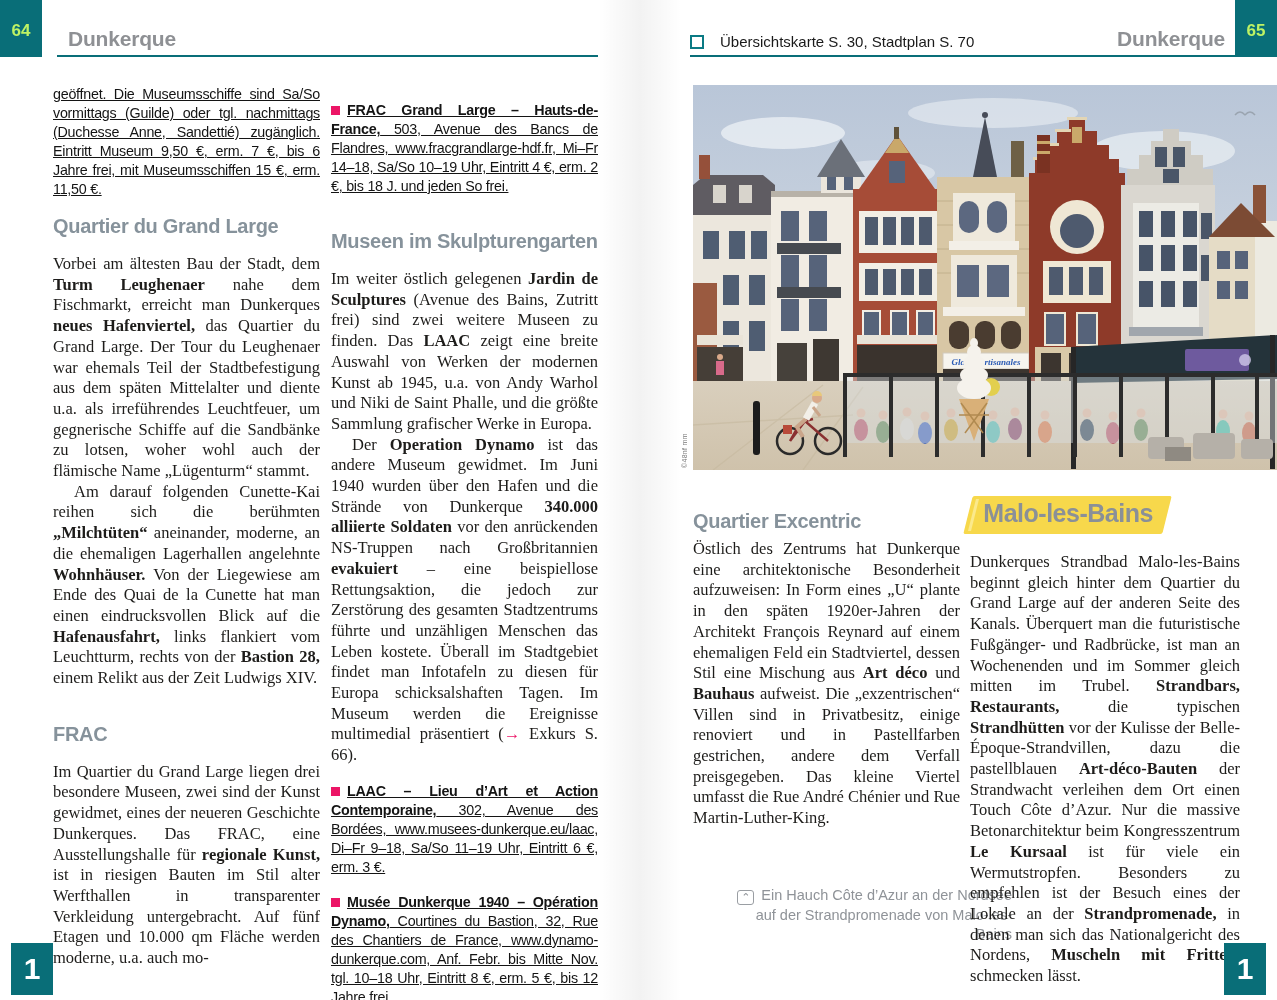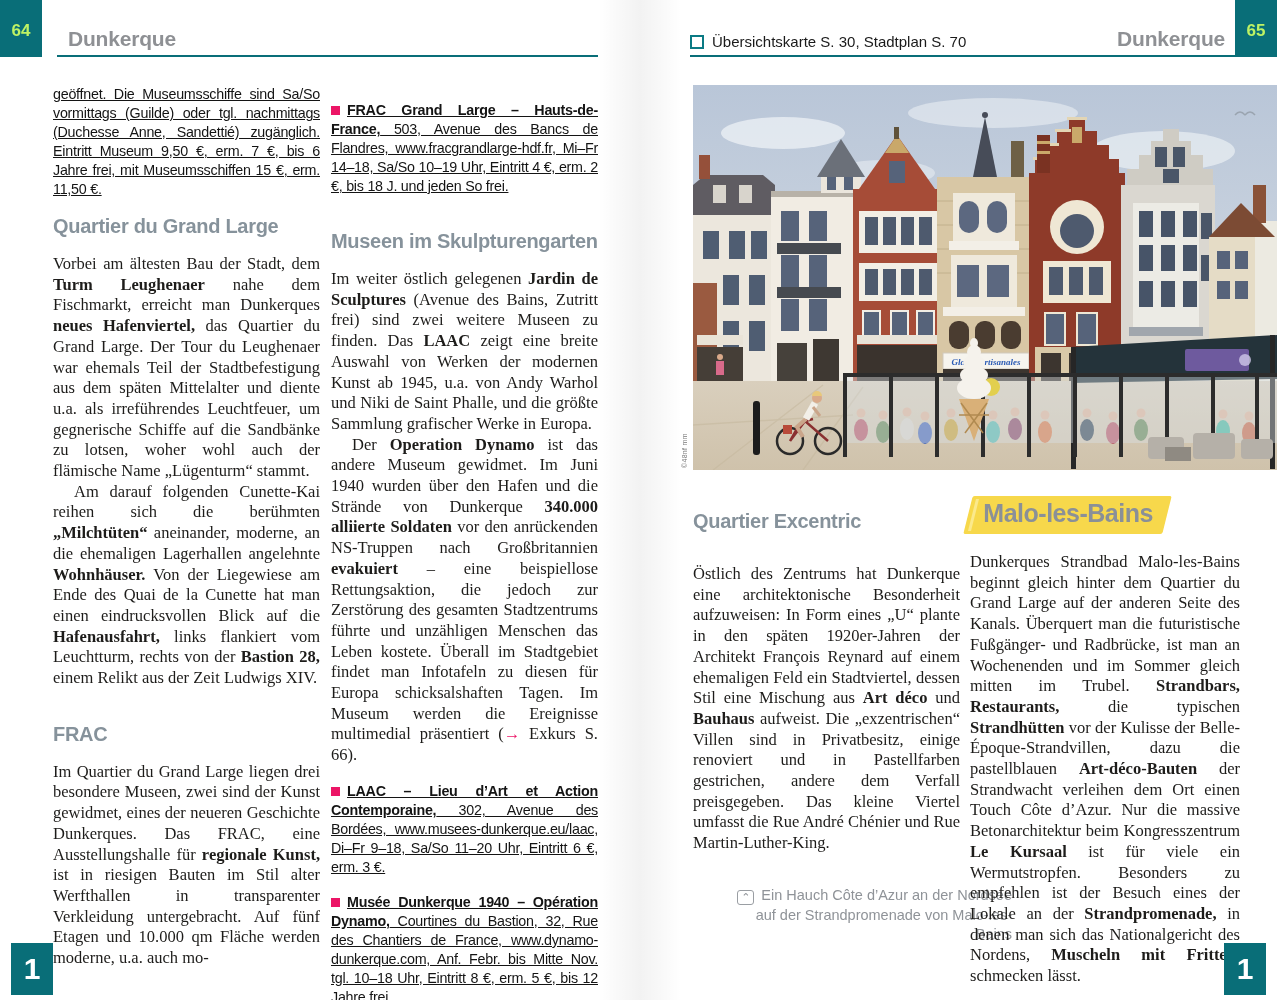--- a/index.html
+++ b/index.html
@@ -23,42 +23,42 @@
   .numbox.tl{left:0;top:0}
   .numbox.tr{left:1235px;top:0}
   .rule{position:absolute;top:55px;height:2px;background:var(--teal);}
   .rule.l{left:57px;width:541px}
   .rule.r{left:690px;width:545px}
   .runhead{position:absolute;top:27px;font:bold 21px "Liberation Sans",sans-serif;
            color:var(--rungray);letter-spacing:-0.2px;}
   .runhead.l{left:68px}
   .runhead.r{right:52px}
   .hdr-note{position:absolute;left:690px;top:33px;font:15px "Liberation Sans",sans-serif;
-            color:#1a1a1a;display:flex;align-items:center;gap:8px;}
+            color:#1a1a1a;display:flex;align-items:center;gap:16px;}
   .sq-icon{width:10px;height:10px;border:2px solid #0b7a84;background:#fff;display:inline-block;}
 
   
   .col{position:absolute;width:267px;}
   #c1{left:53px;top:85px}
   #c2{left:331px;top:85px}
   #r1{left:693px;top:508px}
   #r2{left:970px;top:496px;width:270px}
   p{margin:0}
   .serif{font:16.5px/20.7px "Liberation Serif",serif;color:var(--ink);text-align:justify;}
   .ind{text-indent:21px}
   .sans{font:14.3px/19px "Liberation Sans",sans-serif;color:#141414;text-align:justify;
         letter-spacing:-0.25px;text-decoration:underline;}
   .info{margin-top:16px}
   .b{font-weight:700}
   .i{}
   .c-accent{color:var(--magenta);font-weight:700}
   h3.sec{font:bold 20px/22px "Liberation Sans",sans-serif;color:var(--headgray);
          letter-spacing:-0.3px;margin:34px 0 17px;}
   h3.sec.first{margin-top:16px}
-  h3.sec.solo{margin:2px 0 32px}
+  h3.sec.solo{margin:2px 0 7px}
   .blt{display:inline-block;width:9px;height:9px;background:var(--magenta);margin-right:7px;}
 
   
   .badge-wrap{margin:0 0 18px -2px}
   .badge{display:inline-block;background:var(--yellow);transform:skewX(-14deg);
          padding:3px 15px 6px;border-radius:2px;position:relative;}
   .badge::before{content:"";position:absolute;left:4px;top:3px;bottom:3px;width:3px;background:#fbe98c;}
   .badge-text{display:inline-block;transform:skewX(14deg);font:bold 25px "Liberation Sans",sans-serif;
               color:#8a9097;letter-spacing:-0.5px;}
 
@@ -109,21 +109,21 @@
     <p class="serif ind"><span>Am darauf folgenden Cunette-Kai reihen sich die berühmten </span><span class="b">„Milchtüten“</span><span> aneinander, moderne, an die ehemaligen Lagerhallen angelehnte </span><span class="b">Wohnhäuser.</span><span> Von der Liegewiese am Ende des Quai de la Cunette hat man einen eindrucksvollen Blick auf die </span><span class="b">Hafenausfahrt,</span><span> links flankiert vom Leuchtturm, rechts von der </span><span class="b">Bastion 28,</span><span> einem Relikt aus der Zeit </span><span class="i">Ludwigs XIV.</span></p>
     <h3 class="sec">FRAC</h3>
     <p class="serif"><span>Im Quartier du Grand Large liegen drei besondere Museen, zwei sind der Kunst gewidmet, eines der neueren Geschichte Dunkerques. Das FRAC, eine Ausstellungshalle für </span><span class="b">regionale Kunst,</span><span> ist in riesigen Bauten im Stil alter Werfthallen in transparenter Verkleidung untergebracht. Auf fünf Etagen und 10.000 qm Fläche werden moderne, u.a. auch mo-</span></p>
   </div>
 
   <div class="col" id="c2">
     <p class="sans info"><span class="blt"></span><span><span class="b">FRAC Grand Large – Hauts-de-France,</span><span> 503, Avenue des Bancs de Flandres, www.fracgrandlarge-hdf.fr, Mi–Fr 14–18, Sa/So 10–19 Uhr, Eintritt 4 €, erm. 2 €, bis 18 J. und jeden So frei.</span></span></p>
     <h3 class="sec">Museen im Skulpturengarten</h3>
     <p class="serif"><span>Im weiter östlich gelegenen </span><span class="b">Jardin de Sculptures</span><span> (Avenue des Bains, Zutritt frei) sind zwei weitere Museen zu finden. Das </span><span class="b">LAAC</span><span> zeigt eine breite Auswahl von Werken der modernen Kunst ab 1945, u.a. von </span><span class="i">Andy Warhol</span><span> und </span><span class="i">Niki de Saint Phalle,</span><span> und die größte Sammlung grafischer Werke in Europa.</span></p>
     <p class="serif ind"><span>Der </span><span class="b">Operation Dynamo</span><span> ist das andere Museum gewidmet. Im Juni 1940 wurden über den Hafen und die Strände von Dunkerque </span><span class="b">340.000 alliierte Soldaten</span><span> vor den anrückenden NS-Truppen nach Großbritannien </span><span class="b">evakuiert</span><span> – eine beispiellose Rettungsaktion, die jedoch zur Zerstörung des gesamten Stadtzentrums führte und unzähligen Menschen das Leben kostete. Überall im Stadtgebiet findet man Infotafeln zu diesen für Europa schicksalshaften Tagen. Im Museum werden die Ereignisse multimedial präsentiert (</span><span class="c-accent">→</span><span> Exkurs S. 66).</span></p>
-    <p class="sans info"><span class="blt"></span><span><span class="b">LAAC – Lieu d’Art et Action Contemporaine,</span><span> 302, Avenue des Bordées, www.musees-dunkerque.eu/laac, Di–Fr 9–18, Sa/So 11–20 Uhr, Eintritt 6 €, erm. 3 €.</span></span></p>
+    <p class="sans info"><span class="blt"></span><span><span class="b">LAAC – Lieu d’Art et Action Contemporaine,</span><span> 302, Avenue des Bordées, www.musees-dunkerque.eu/laac, Di–Fr 9–18, Sa/So 11–19 Uhr, Eintritt 6 €, erm. 3 €.</span></span></p>
     <p class="sans info"><span class="blt"></span><span><span class="b">Musée Dunkerque 1940 – Opération Dynamo,</span><span> Courtines du Bastion, 32, Rue des Chantiers de France, www.dynamo-dunkerque.com, Anf. Febr. bis Mitte Nov. tgl. 10–18 Uhr, Eintritt 8 €, erm. 5 €, bis 12 Jahre frei.</span></span></p>
   </div>
 
   <div class="photo">
     <svg viewBox="0 0 584 385" width="584" height="385" xmlns="http://www.w3.org/2000/svg">
       <defs>
         <linearGradient id="sky" x1="0" y1="0" x2="0" y2="1">
           <stop offset="0" stop-color="#b9c6d8"></stop>
             <stop offset="0.7" stop-color="#ccd5e0"></stop>
             <stop offset="1" stop-color="#dfe3e8"></stop>

